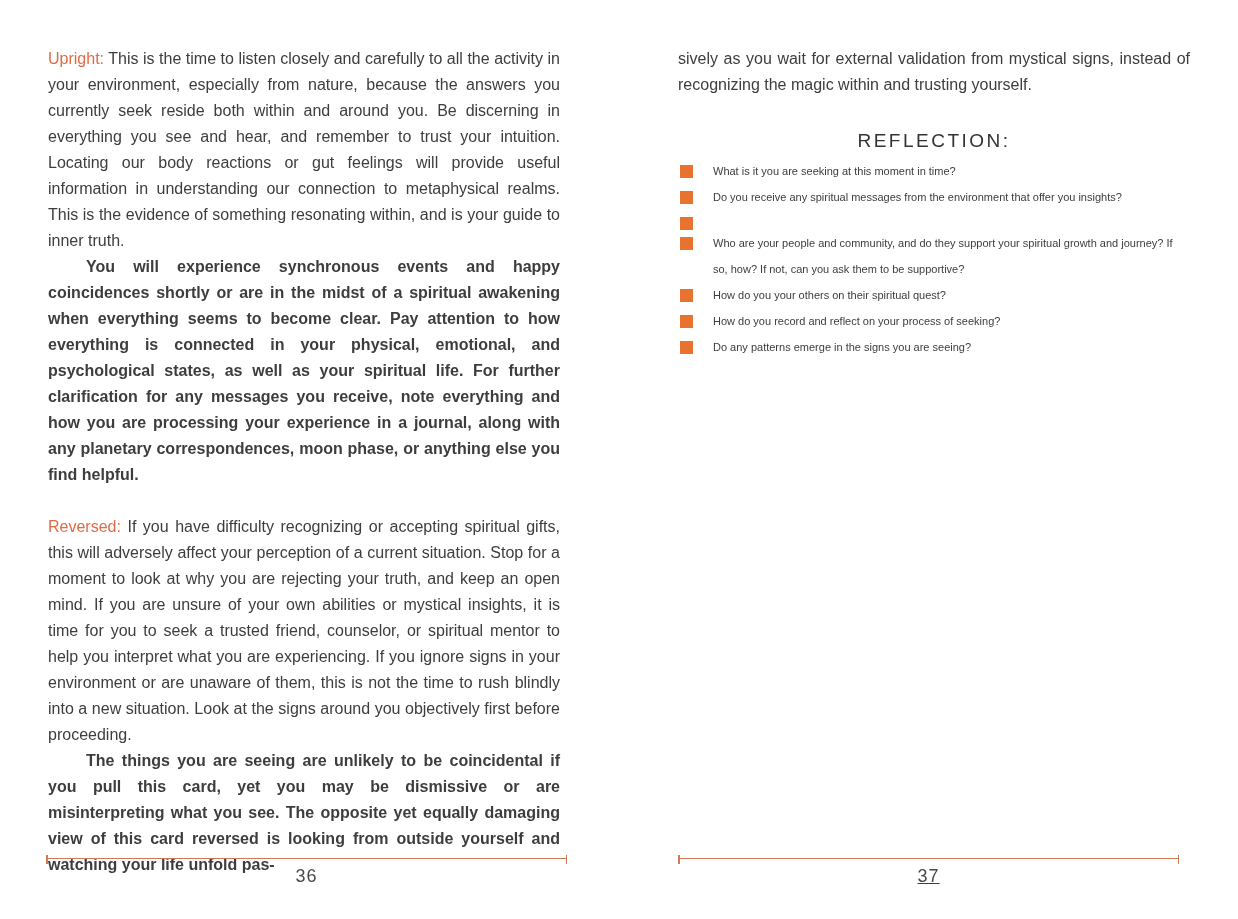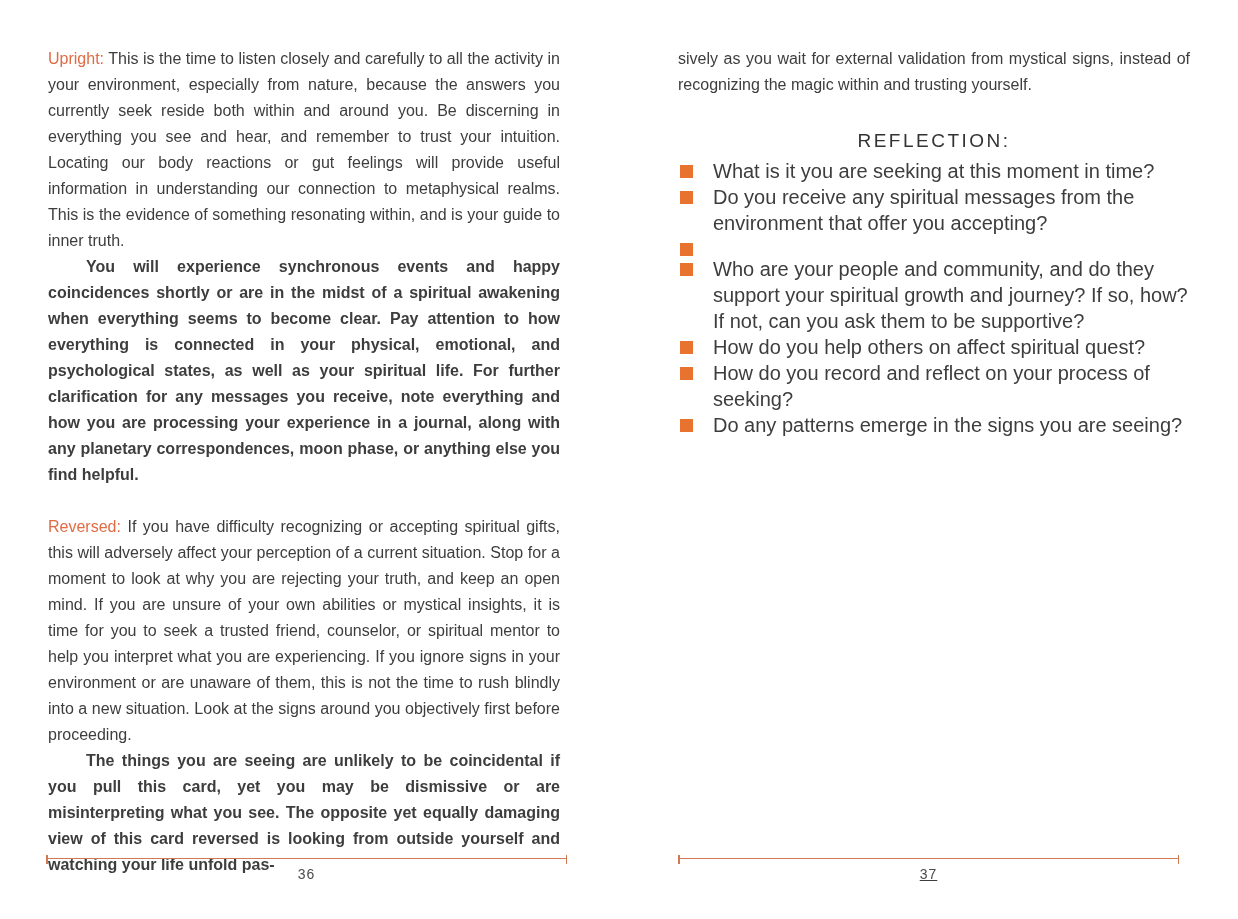--- a/index.html
+++ b/index.html
@@ -52,21 +52,21 @@
     color: #333333;
   }
 
   ul.reflection {
     list-style: none;
     margin: 0;
     padding: 0;
   }
   ul.reflection li {
     display: flex;
-    font-size: 20px;
+    font-size: 11px;
     line-height: 26px;
     text-align: left;
     color: var(--body-text);
   }
   .bullet {
     flex: none;
     width: 13px;
     height: 13px;
     margin: 7px 20px 0 2px;
     background: var(--bullet);
@@ -91,21 +91,21 @@
     width: 1.5px;
     height: 9px;
     top: -4.5px;
     background: var(--rule);
   }
   .rule::before { left: 0; }
   .rule::after  { right: 0; }
   .pagenum {
     margin-top: 7px;
     text-align: center;
-    font-size: 14px;
+    font-size: 18px;
     letter-spacing: 1px;
     color: #4a4a4a;
   }
 </style>
 </head>
 <body>
 
 <div class="spread">
 
   <div class="page page-left">
@@ -128,32 +128,32 @@
 
     <h2 class="reflection-heading">REFLECTION:</h2>
 
     <ul class="reflection">
       <li>
           <span class="bullet"></span>
           <span class="li-text">What is it you are seeking at this moment in time?</span>
         </li>
       <li>
           <span class="bullet"></span>
-          <span class="li-text">Do you receive any spiritual messages from the environment that offer you accepting?</span>
+          <span class="li-text">Do you receive any spiritual messages from the environment that offer you insights?</span>
         </li>
       <li>
           <span class="bullet"></span>
         </li>
       <li>
           <span class="bullet"></span>
           <span class="li-text">Who are your people and community, and do they support your spiritual growth and journey? If so, how? If not, can you ask them to be supportive?</span>
         </li>
       <li>
           <span class="bullet"></span>
-          <span class="li-text">How do you help others on affect spiritual quest?</span>
+          <span class="li-text">How do you your others on their spiritual quest?</span>
         </li>
       <li>
           <span class="bullet"></span>
           <span class="li-text">How do you record and reflect on your process of seeking?</span>
         </li>
       <li>
           <span class="bullet"></span>
           <span class="li-text">Do any patterns emerge in the signs you are seeing?</span>
         </li>
     </ul>

